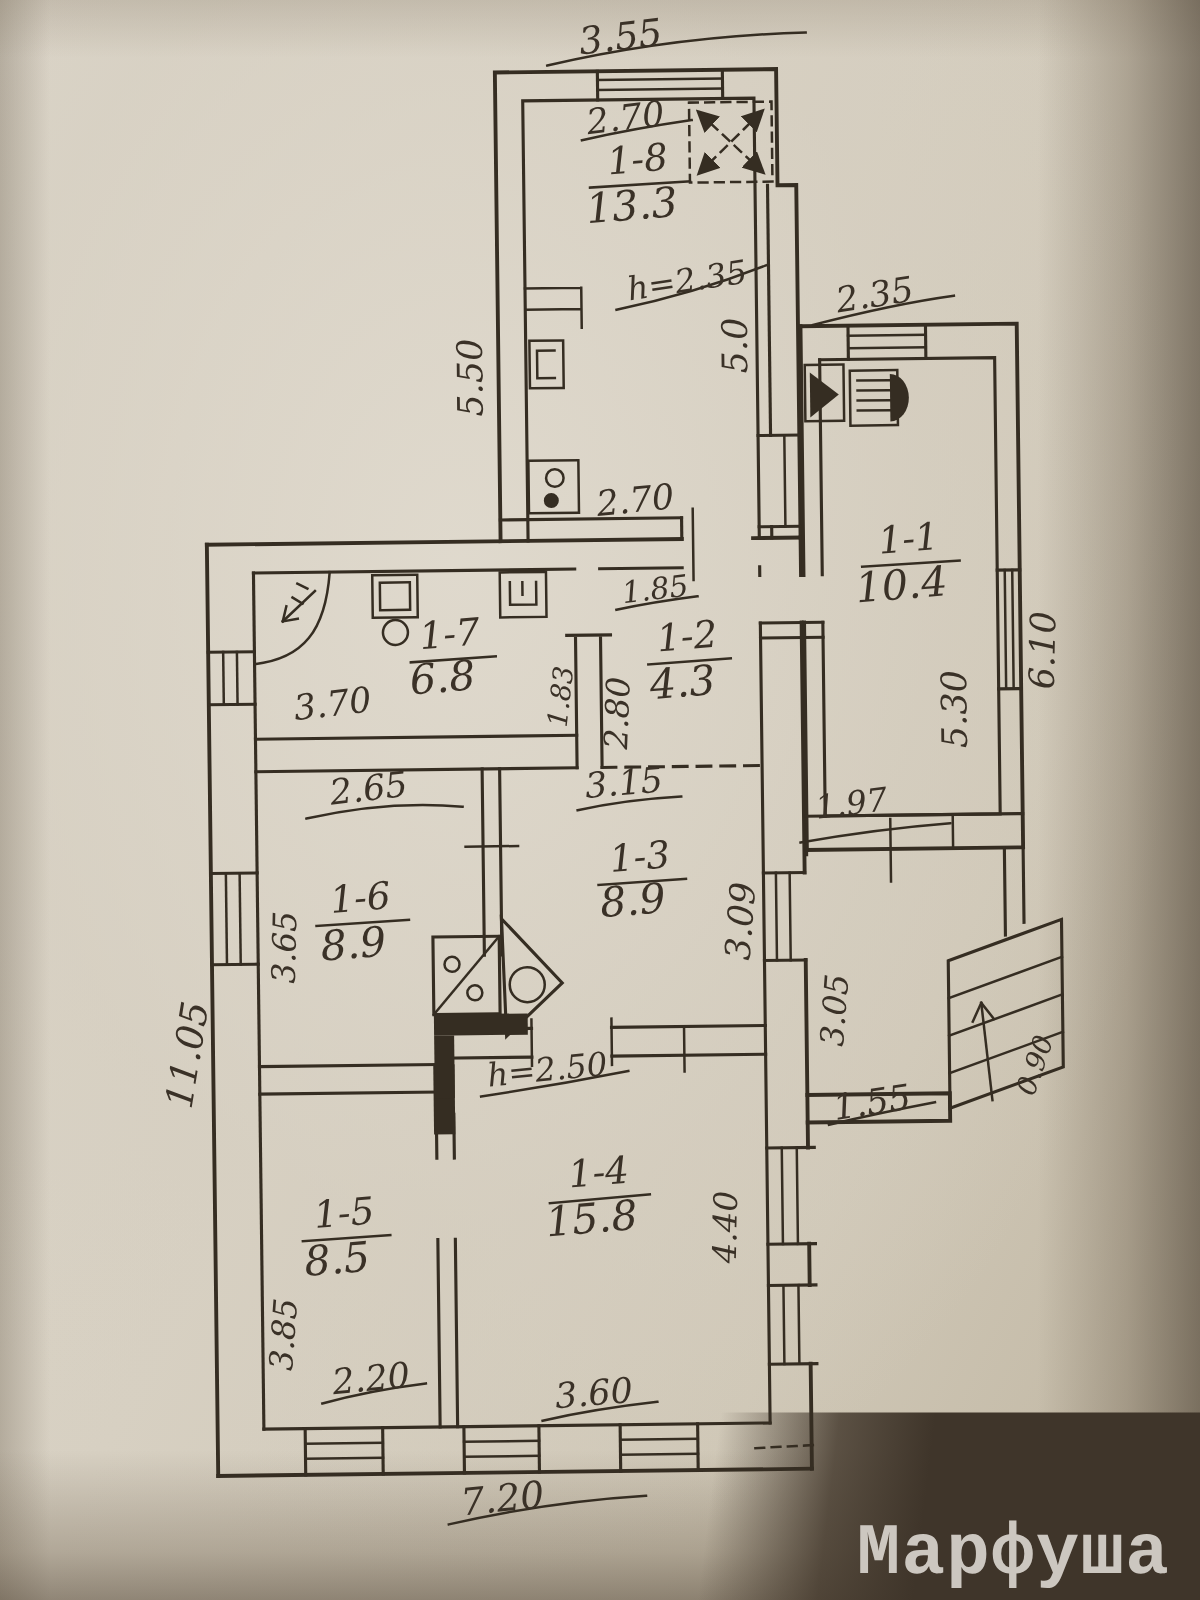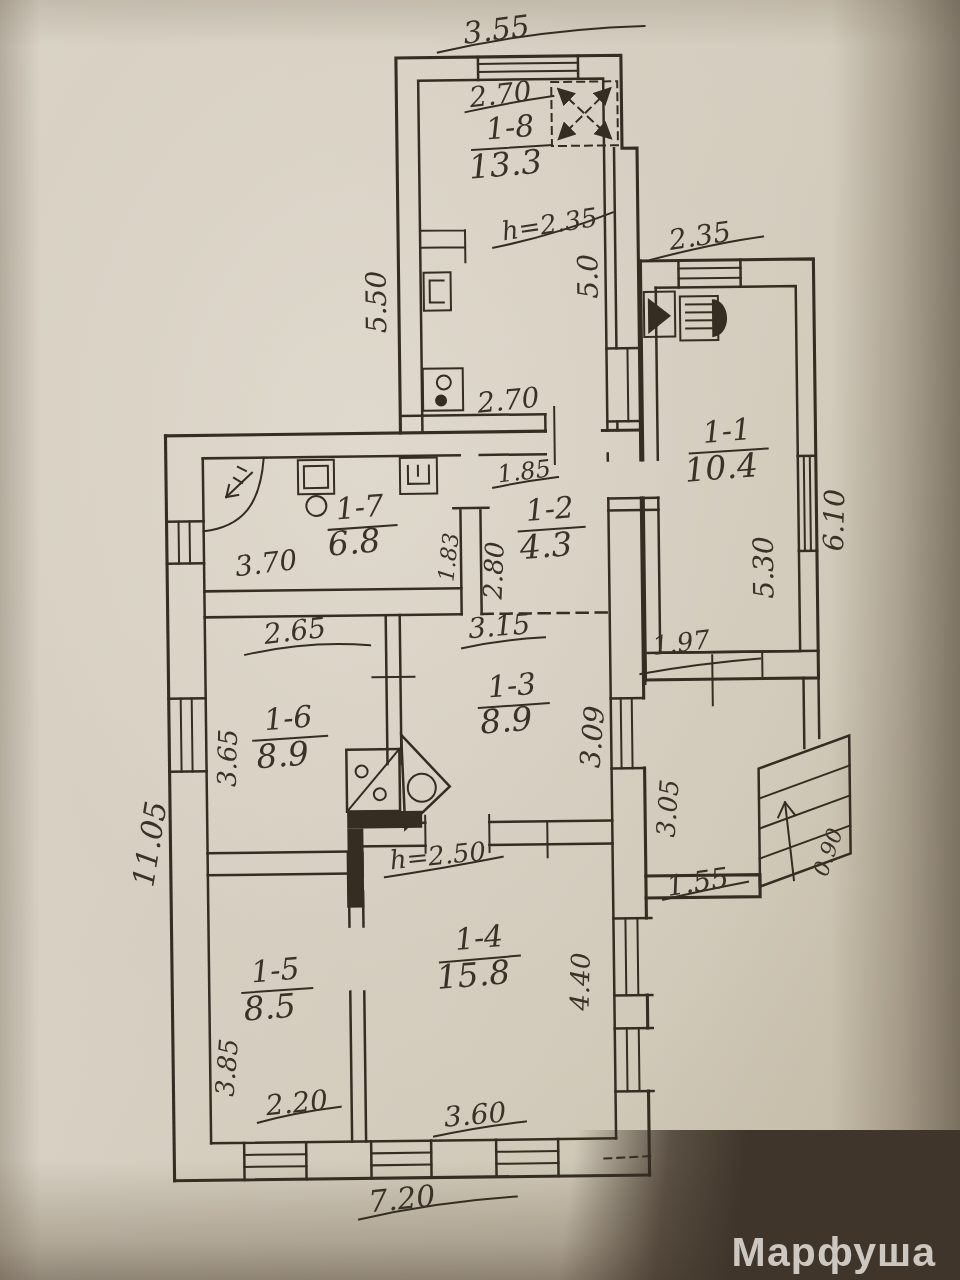--- a/index.html
+++ b/index.html
@@ -20,22 +20,22 @@
   .shade-top    { position:absolute; left:0; top:0; width:100%; height:46px;
     background:linear-gradient(180deg, rgba(120,106,86,.22), rgba(0,0,0,0)); }
   .shade-bottom { position:absolute; left:0; bottom:0; width:100%; height:120px;
     background:linear-gradient(180deg, rgba(0,0,0,0), rgba(106,92,73,.35) 68%, rgba(86,73,57,.55)); }
   .corner-dark {
     position:absolute; right:0; bottom:0; width:460px; height:150px;
     background:linear-gradient(97deg, rgba(66,55,43,0) 16%, rgba(66,55,43,.82) 36%, #3f352a 52%);
   }
   .watermark {
     position:absolute; right:24px; bottom:4px; z-index:5;
-    font-family:Liberation Sans, sans-serif; font-weight:bold;
-    font-size:41px; color:#ccc7c0; letter-spacing:1px;
+    font-family:Liberation Mono, monospace; font-weight:bold;
+    font-size:58px; color:#ccc7c0; letter-spacing:1px;
   }
   .plan-wrap { position:absolute; inset:0; transform:rotate(-0.7deg); }
 
   
   .ink  { stroke:#352d22; fill:none; stroke-linecap:square; }
   .w3   { stroke-width:3.1; }
   .w2   { stroke-width:2.5; }
   .w2l  { stroke-width:2; }
   .dsh  { stroke-dasharray:11 8; }
   .dsh2 { stroke-dasharray:7 6; }

